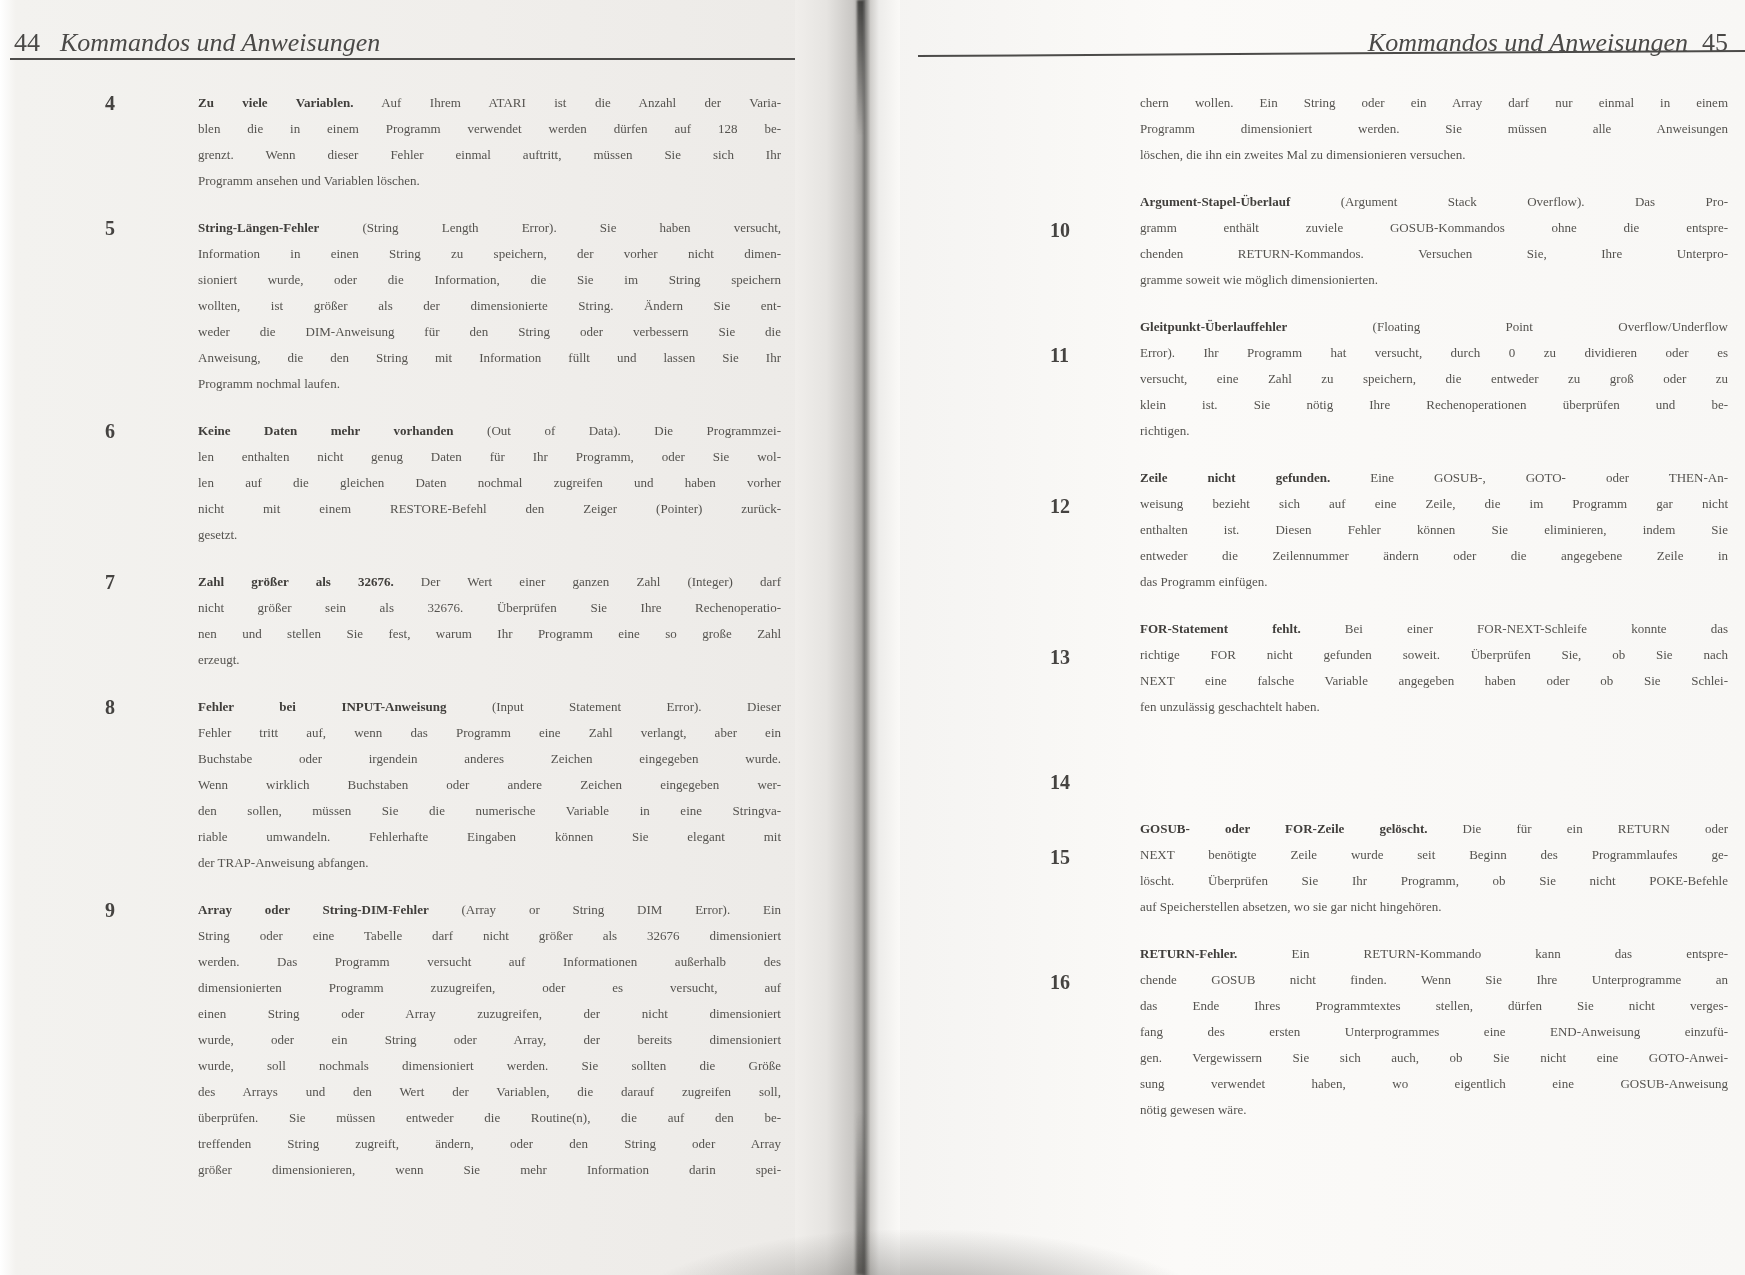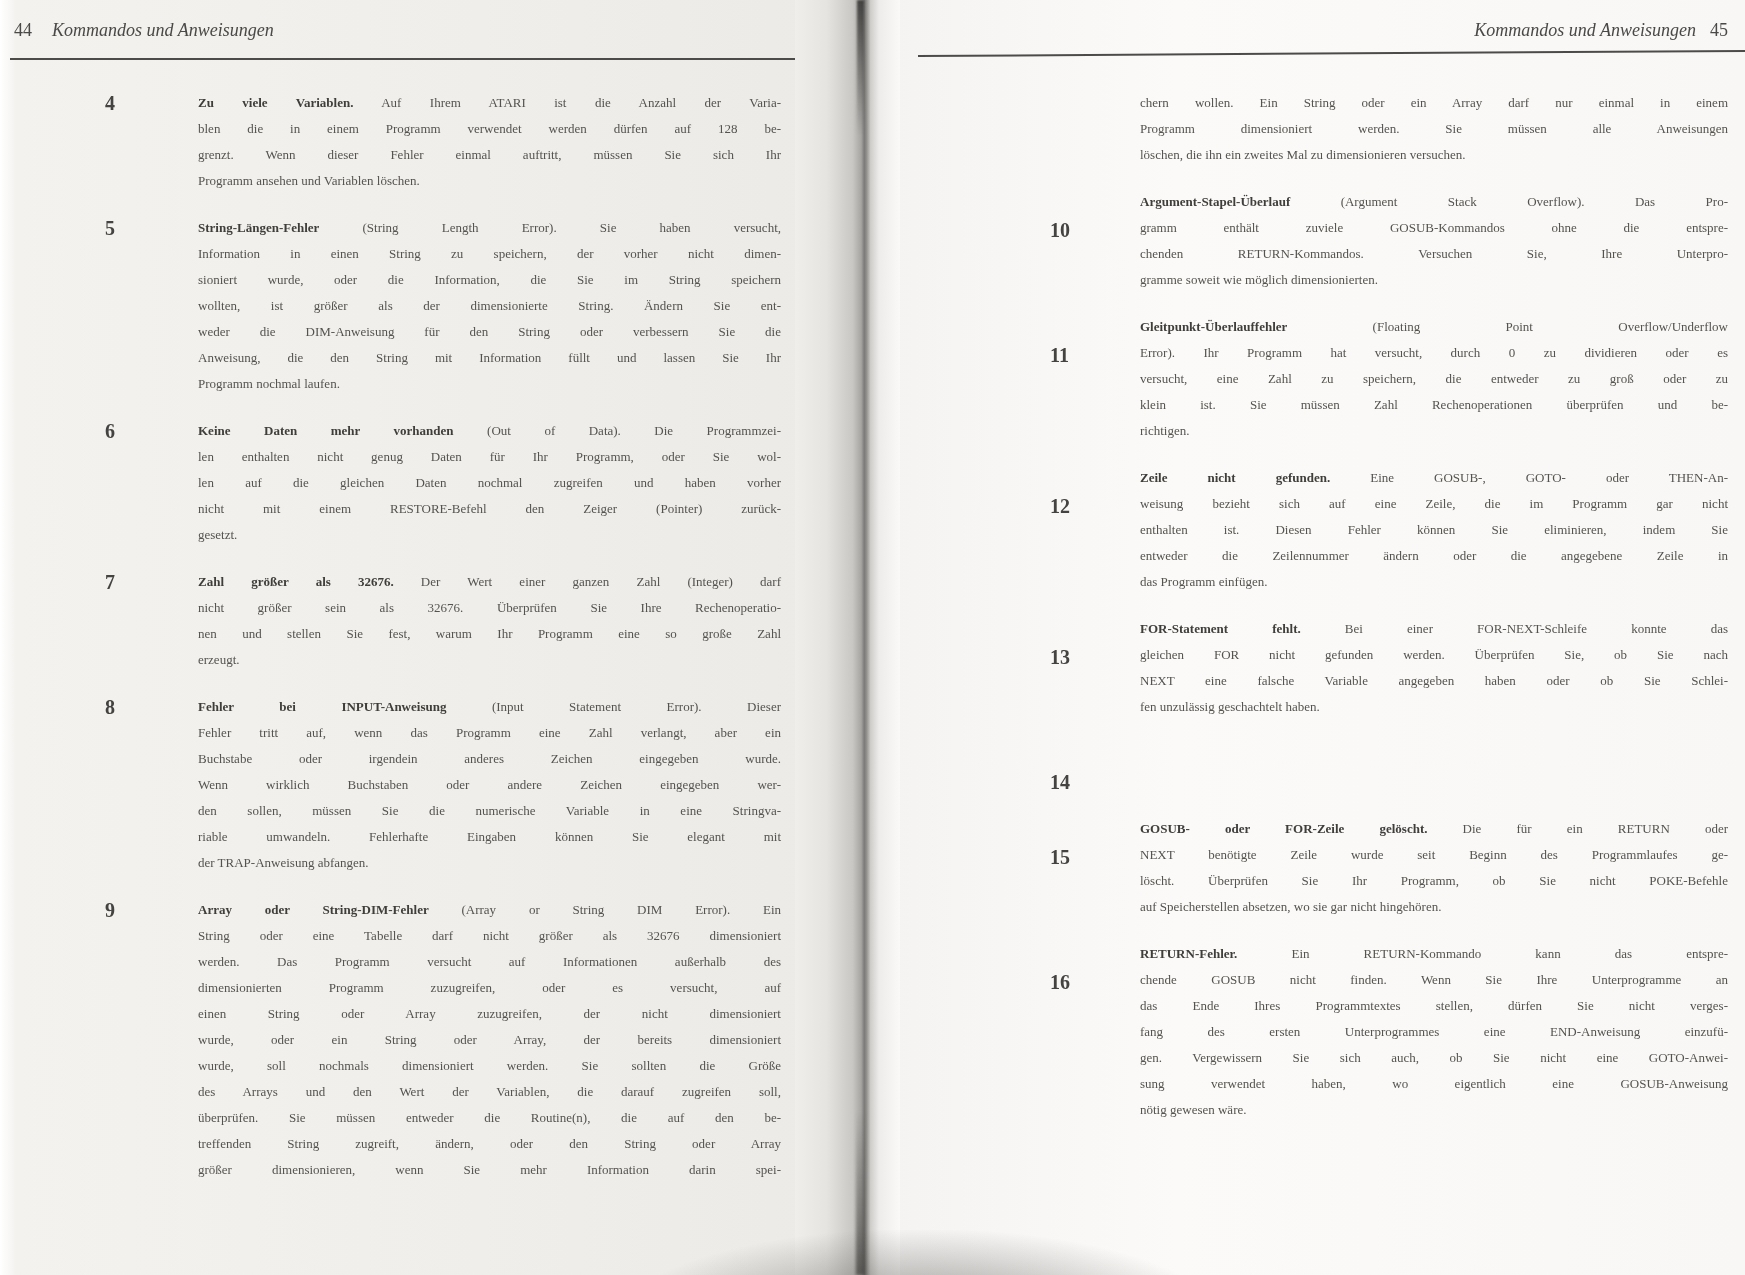--- a/index.html
+++ b/index.html
@@ -33,21 +33,21 @@
   .gutter-bottom {
     position:absolute; left:856px; top:1110px; width:9px; height:165px;
     background:linear-gradient(to bottom, rgba(50,49,46,0), rgba(50,49,46,.6));
     filter:blur(1.5px);
   }
   .bottom-shadow {
     position:absolute; left:620px; top:1230px; width:600px; height:90px;
     background:radial-gradient(ellipse at 50% 105%, rgba(58,56,52,.55), rgba(58,56,52,0) 72%);
   }
   
-  .header { position:absolute; top:20px; font-size:18px; color:#4a4947; white-space:nowrap; }
+  .header { position:absolute; top:28px; font-size:26px; color:#4a4947; white-space:nowrap; }
   .header-left { left:14px; }
   .header-right { right:17px; text-align:right; }
   .runhead { font-style:italic; }
   .header-left .pagenum { margin-right:20px; }
   .header-right .pagenum { margin-left:14px; }
   .rule { position:absolute; height:2px; background:#4c4b49; }
   .rule-left { left:10px; top:58px; width:787px; }
   .rule-right { left:918px; top:55px; width:827px; transform:rotate(-0.35deg); transform-origin:left center; }
   
   .body { position:absolute; top:90px; }
@@ -171,39 +171,39 @@
         <div class="line">chenden RETURN-Kommandos. Versuchen Sie, Ihre Unterpro-</div>
         <div class="line last">gramme soweit wie möglich dimensionierten.</div>
       </div>
     </div>
     <div class="item">
       <div class="num">11</div>
       <div class="txt">
         <div class="line"><b class="lead">Gleitpunkt-Überlauffehler</b> (Floating Point Overflow/Underflow</div>
         <div class="line">Error). Ihr Programm hat versucht, durch 0 zu dividieren oder es</div>
         <div class="line">versucht, eine Zahl zu speichern, die entweder zu groß oder zu</div>
-        <div class="line">klein ist. Sie müssen Zahl Rechenoperationen überprüfen und be-</div>
+        <div class="line">klein ist. Sie nötig Ihre Rechenoperationen überprüfen und be-</div>
         <div class="line last">richtigen.</div>
       </div>
     </div>
     <div class="item">
       <div class="num">12</div>
       <div class="txt">
         <div class="line"><b class="lead">Zeile nicht gefunden.</b> Eine GOSUB-, GOTO- oder THEN-An-</div>
         <div class="line">weisung bezieht sich auf eine Zeile, die im Programm gar nicht</div>
         <div class="line">enthalten ist. Diesen Fehler können Sie eliminieren, indem Sie</div>
         <div class="line">entweder die Zeilennummer ändern oder die angegebene Zeile in</div>
         <div class="line last">das Programm einfügen.</div>
       </div>
     </div>
     <div class="item">
       <div class="num">13</div>
       <div class="txt">
         <div class="line"><b class="lead">FOR-Statement fehlt.</b> Bei einer FOR-NEXT-Schleife konnte das</div>
-        <div class="line">gleichen FOR nicht gefunden werden. Überprüfen Sie, ob Sie nach</div>
+        <div class="line">richtige FOR nicht gefunden soweit. Überprüfen Sie, ob Sie nach</div>
         <div class="line">NEXT eine falsche Variable angegeben haben oder ob Sie Schlei-</div>
         <div class="line last">fen unzulässig geschachtelt haben.</div>
       </div>
     </div>
     <div class="item">
       <div class="num">14</div>
     </div>
     <div class="item">
       <div class="num">15</div>
       <div class="txt">

